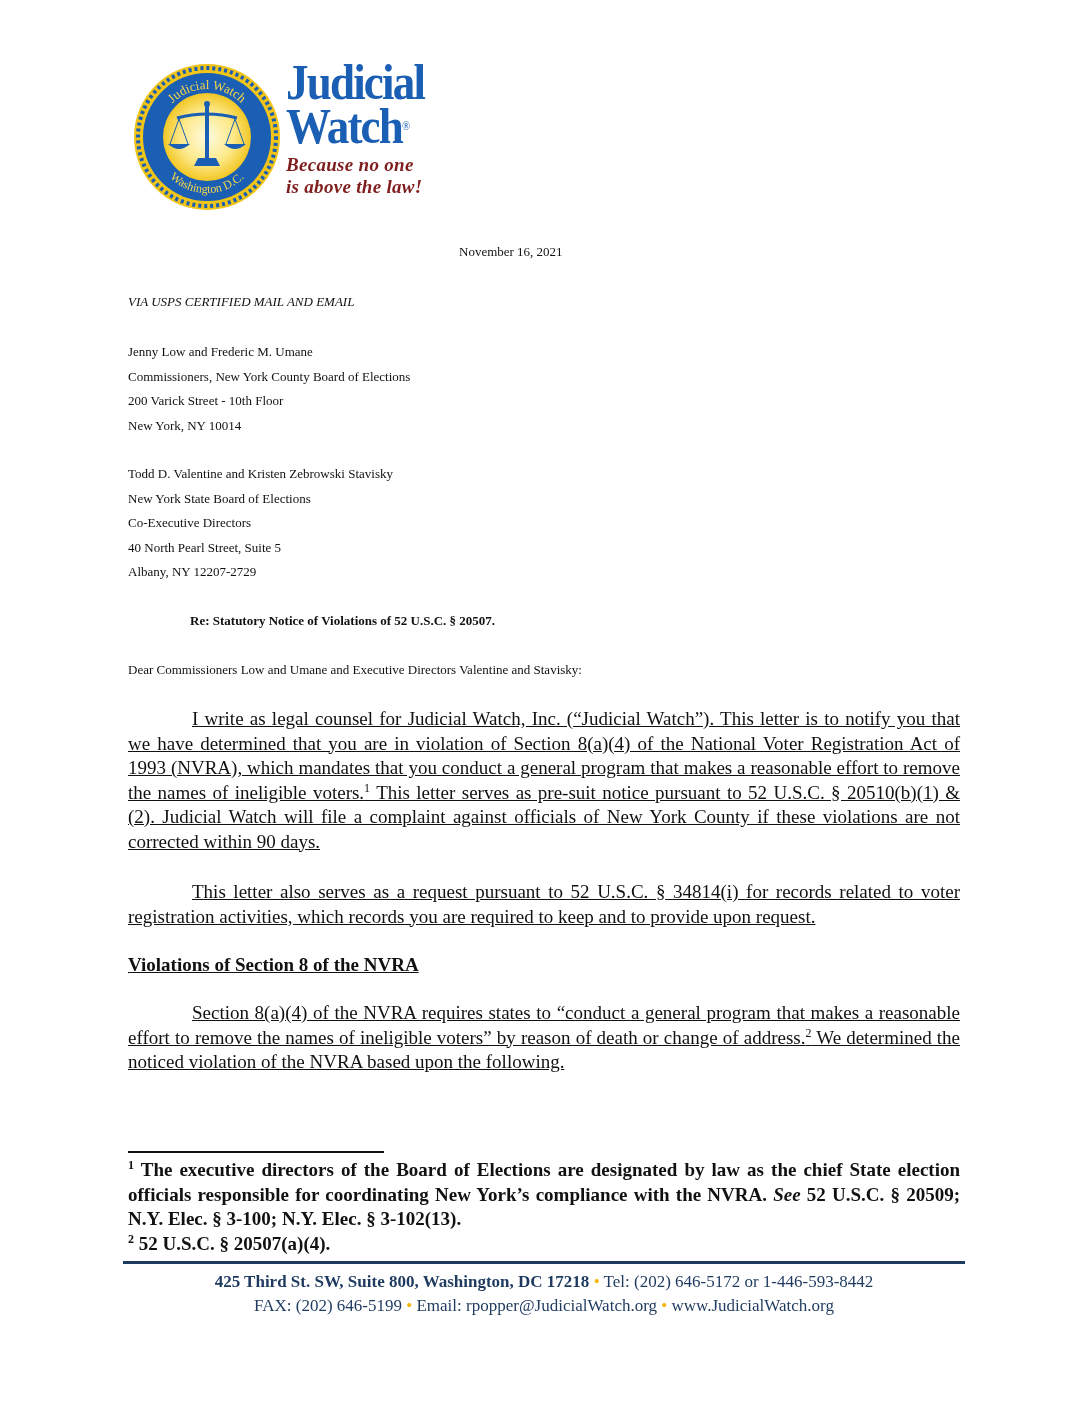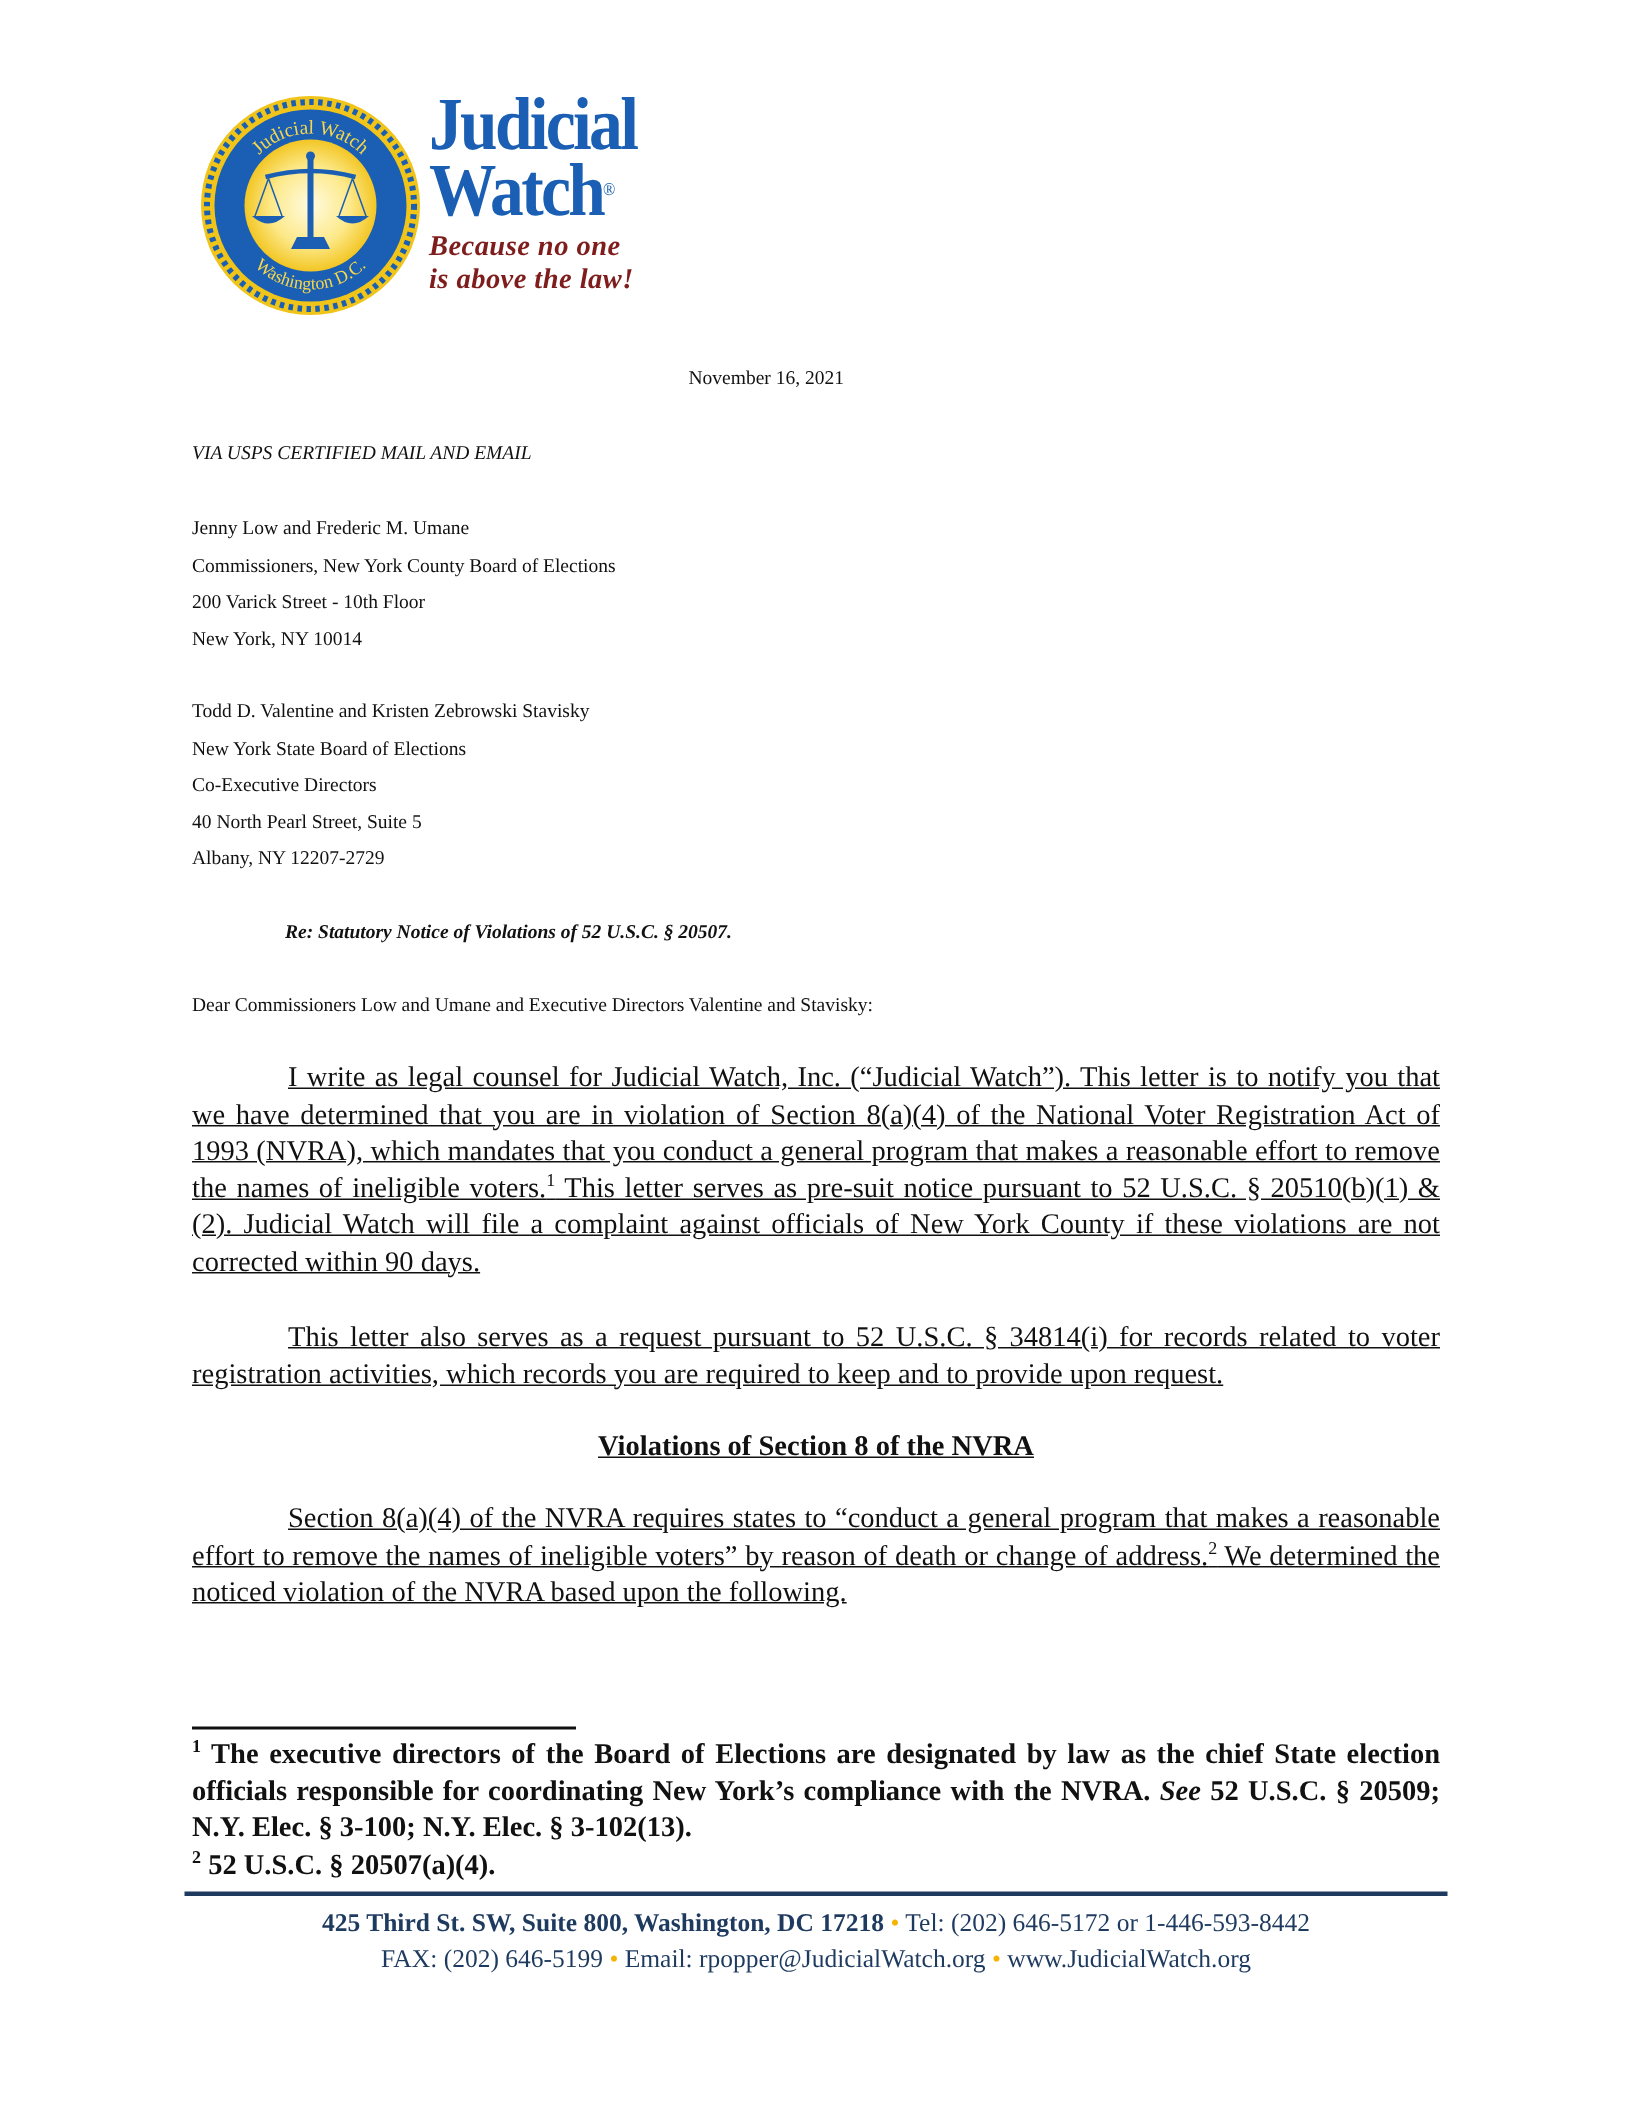--- a/index.html
+++ b/index.html
@@ -12,27 +12,27 @@
   .wm-line { font-family: "Liberation Serif", serif; font-weight: bold; color: #1a5fb4;
              font-size: 50px; line-height: 44px; letter-spacing: -2px; transform: scaleX(0.9); transform-origin: left; }
   .wm-reg { font-size: 12px; vertical-align: top; letter-spacing: 0; font-weight: normal; }
   .tagline { font-family: "Liberation Serif", serif; font-style: italic; font-weight: bold; color: #7f1d1d;
              font-size: 19px; line-height: 22px; margin-top: 6px; letter-spacing: 0.3px; }
   .text { font-size: 13px; line-height: 24.5px; white-space: nowrap; }
   .date { left: 459px; top: 240px; }
   .via { left: 128px; top: 290px; font-style: italic; }
   .addr1 { left: 128px; top: 340px; }
   .addr2 { left: 128px; top: 462px; }
-  .re { left: 190px; top: 609px; font-weight: bold; font-style: italic; }
+  .re { left: 190px; top: 609px; font-weight: bold; }
   .salut { left: 128px; top: 658px; }
   .para { left: 128px; width: 832px; font-size: 19px; line-height: 24.5px; text-align: justify; text-decoration: underline; }
   .para .ind { display: inline-block; width: 64px; }
   .p1 { top: 707px; }
   .p2 { top: 880px; }
-  .heading { left: 128px; width: 832px; top: 953px; text-align: center; font-weight: bold; text-decoration: underline; font-size: 19px; line-height: 24px; }
+  .heading { left: 128px; width: 832px; top: 953px; text-align: left; font-weight: bold; text-decoration: underline; font-size: 19px; line-height: 24px; }
   .p3 { top: 1001px; }
   sup { font-size: 12px; line-height: 0; vertical-align: super; }
   .fn-rule { left: 128px; top: 1151px; width: 256px; height: 2px; background: #111; }
   .footnotes { left: 128px; width: 832px; top: 1158px; font-size: 19px; line-height: 24.5px; text-align: justify; }
   .footnotes p { margin: 0; font-weight: bold; }
   .footer-rule { left: 123px; top: 1261px; width: 842px; height: 3px; background: #1e3a5f; }
   .footer { left: 123px; width: 842px; top: 1270px; text-align: center; color: #1e3a5f;
             font-size: 17px; line-height: 24px; }
   .footer .bold { font-weight: bold; }
   .dot { color: #f5b400; }

